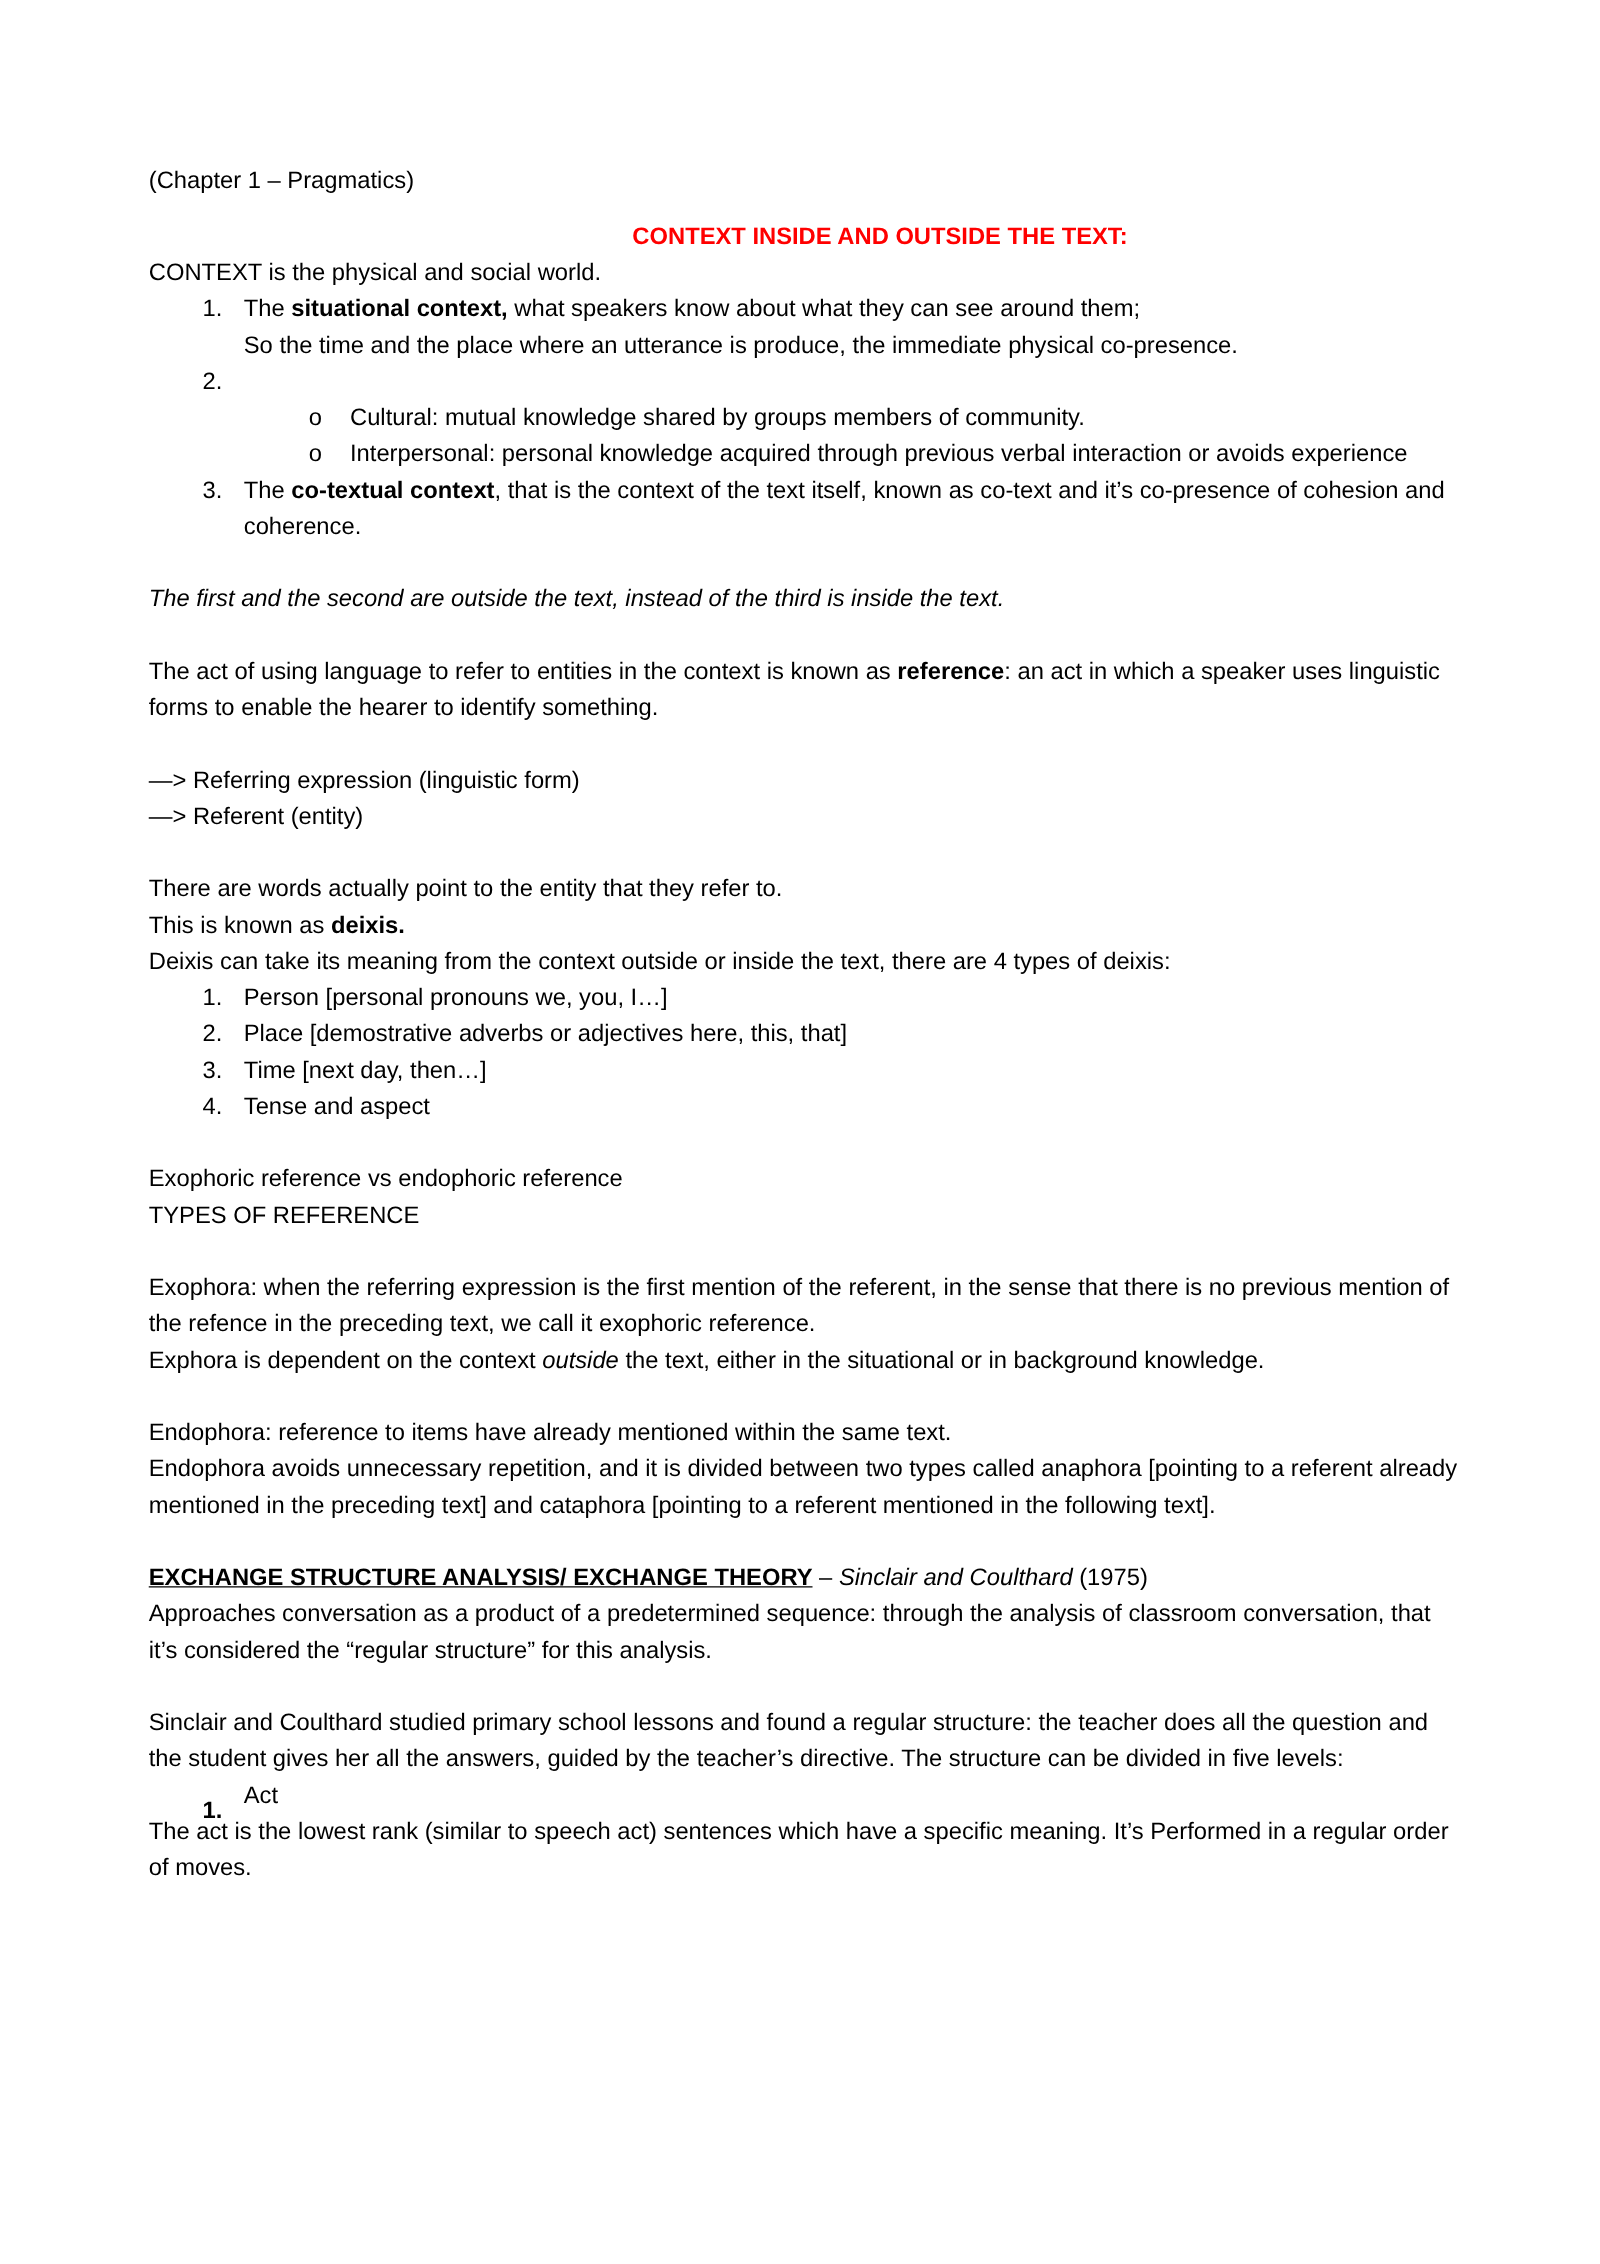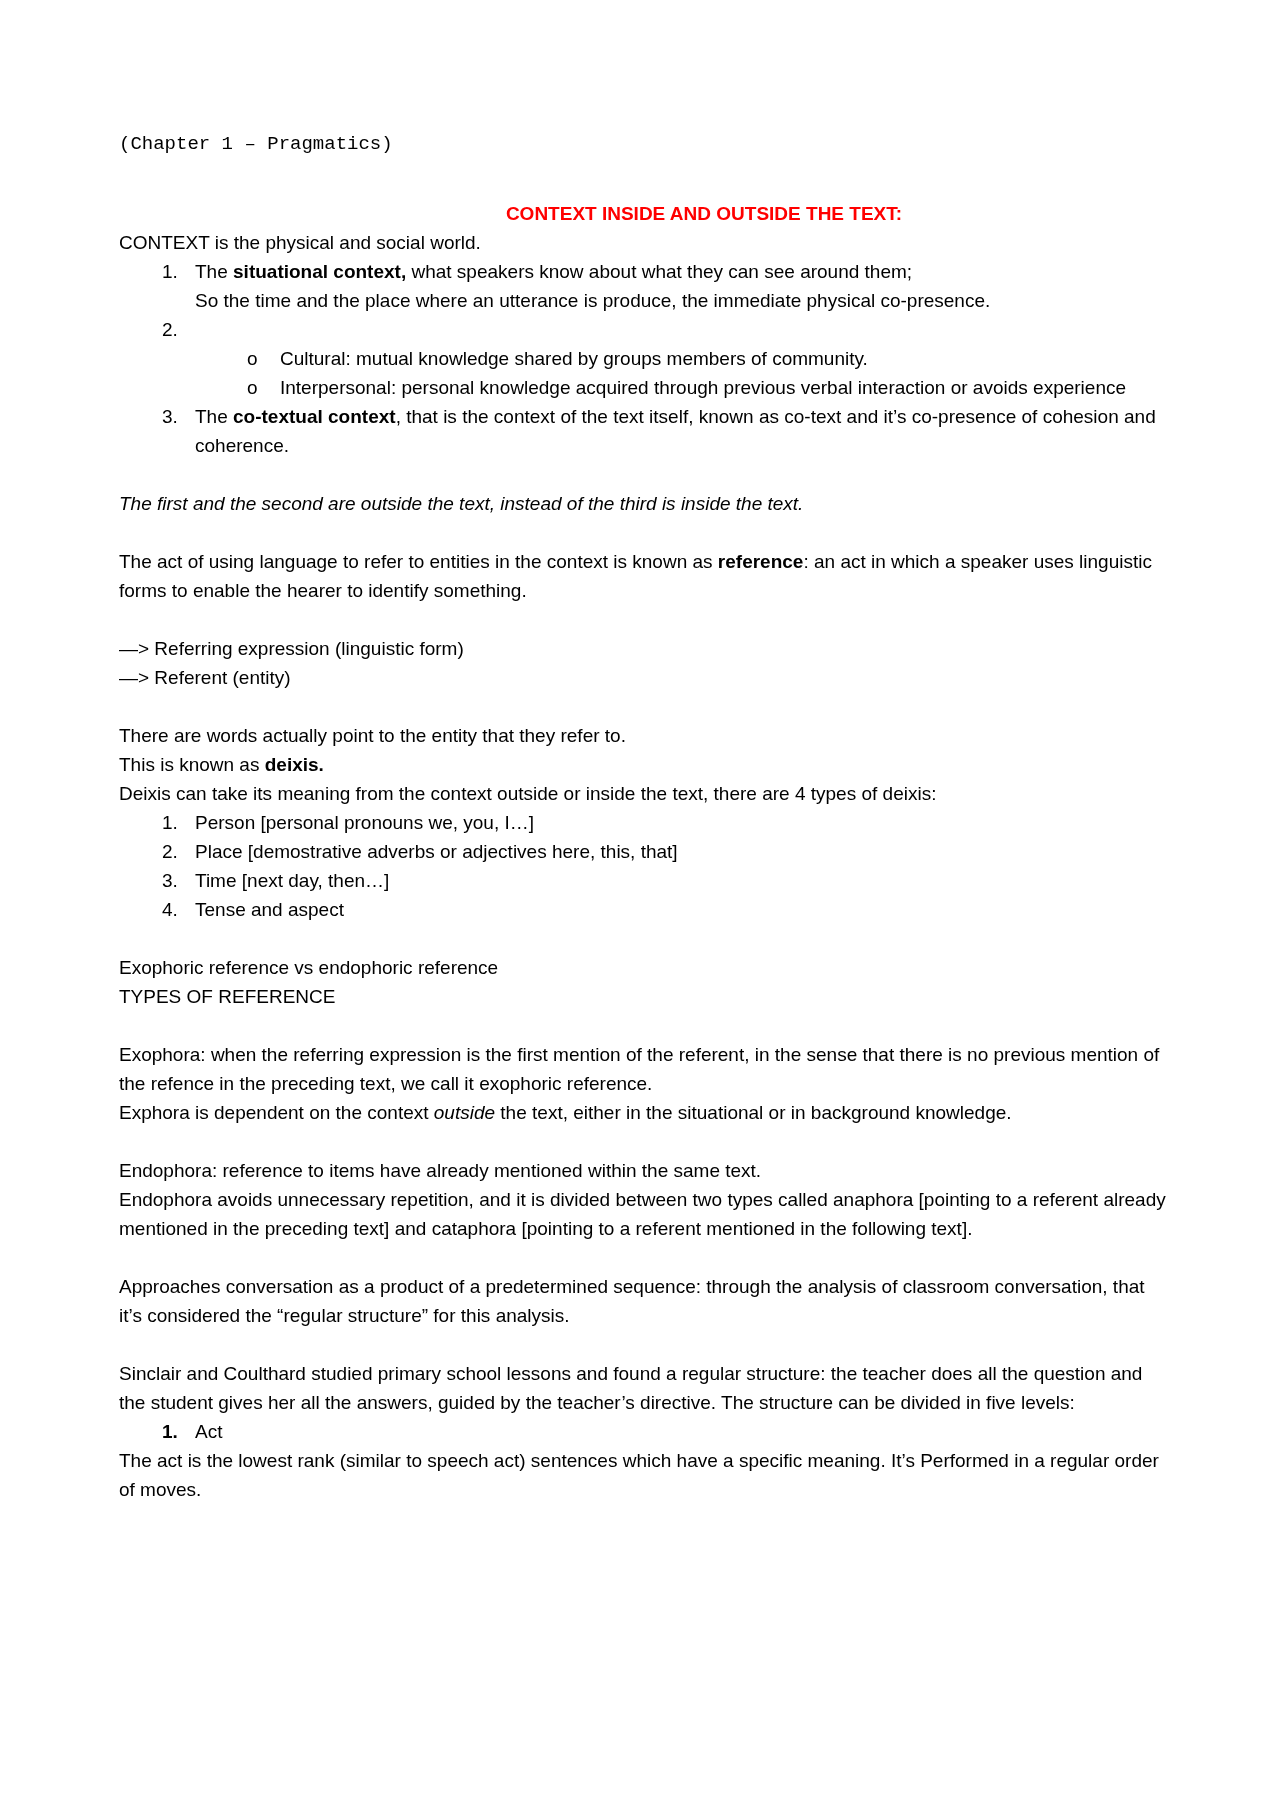--- a/index.html
+++ b/index.html
@@ -11,24 +11,24 @@
     font-size: 19px;
     line-height: 29px;
     color: #000000;
     overflow: hidden;
   }
   #doc {
     padding: 130px 111px 0 119px;
   }
   .para { min-height: 29px; }
   .spacer { height: 29px; }
-  .b { font-weight: bold; }
+  .b { font-weight: bold; margin-top: 12px; }
   .i { font-style: italic; }
   .u { text-decoration: underline; }
-  .after-gap { margin-bottom: 40px; font-family: Liberation Mono, monospace; }
+  .after-gap { margin-bottom: 16px; }
   .heading-shift { padding-left: 120px; }
   .li { position: relative; padding-left: 76px; min-height: 29px; }
   .li .marker { position: absolute; left: 43px; top: 0; }
   .li.sub { padding-left: 161px; }
   .li.sub .marker { left: 128px; }
 </style>
 </head>
 <body>
 
 <div id="doc">
@@ -62,20 +62,21 @@
     <div class="spacer"></div>
     <div class="para"><span>Exophoric reference vs endophoric reference</span></div>
     <div class="para"><span>TYPES OF REFERENCE</span></div>
     <div class="spacer"></div>
     <div class="para"><span>Exophora: when the referring expression is the first mention of the referent, in the sense that there is no previous mention of the refence in the preceding text, we call it exophoric reference.</span></div>
     <div class="para"><span>Exphora is dependent on the context </span><span class="i">outside</span><span> the text, either in the situational or in background knowledge.</span></div>
     <div class="spacer"></div>
     <div class="para"><span>Endophora: reference to items have already mentioned within the same text.</span></div>
     <div class="para"><span>Endophora avoids unnecessary repetition, and it is divided between two types called anaphora [pointing to a referent already mentioned in the preceding text] and cataphora [pointing to a referent mentioned in the following text].</span></div>
     <div class="spacer"></div>
+    <div class="para"><span class="b u">EXCHANGE STRUCTURE ANALYSIS/ EXCHANGE THEORY</span><span> – </span><span class="i">Sinclair and Coulthard</span><span> (1975)</span></div>
     <div class="para"><span>Approaches conversation as a product of a predetermined sequence: through the analysis of classroom conversation, that it’s considered the “regular structure” for this analysis.</span></div>
     <div class="spacer"></div>
     <div class="para"><span>Sinclair and Coulthard studied primary school lessons and found a regular structure: the teacher does all the question and the student gives her all the answers, guided by the teacher’s directive. The structure can be divided in five levels:</span></div>
     <div class="list">
       <div class="li"><span class="marker b">1.</span><span class="li-body"><span>Act</span></span></div>
     </div>
     <div class="para"><span>The act is the lowest rank (similar to speech act) sentences which have a specific meaning. It’s Performed in a regular order of moves.</span></div>
   </div>
 
 </body></html>

